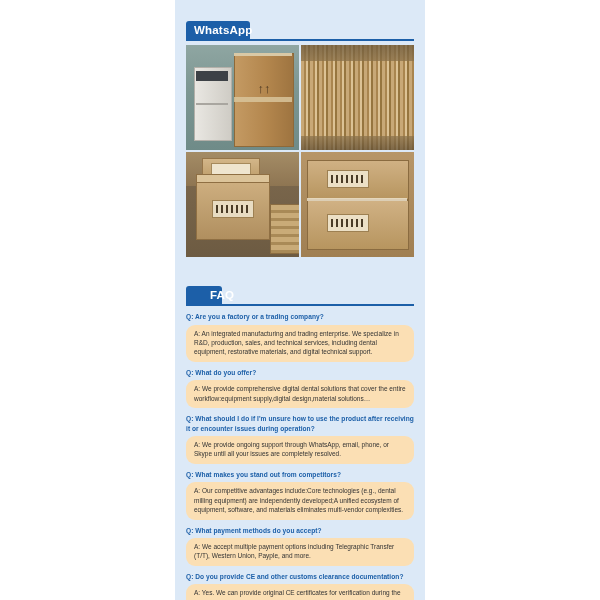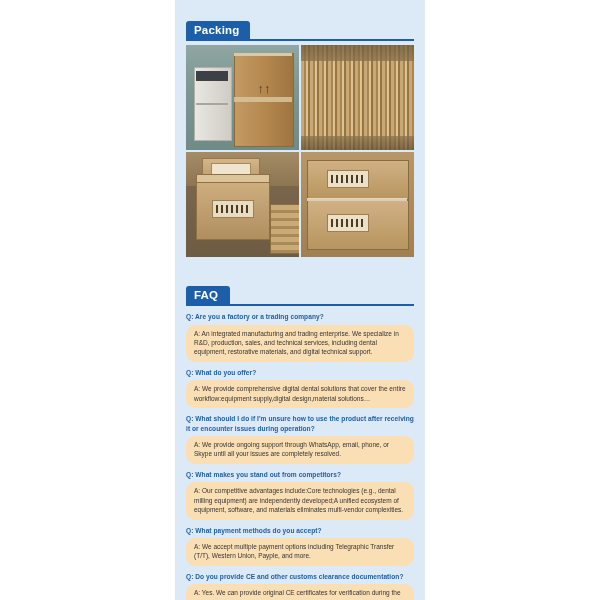--- a/index.html
+++ b/index.html
@@ -51,25 +51,25 @@
     position: absolute;
     left: 186px;
     top: 39px;
     width: 228px;
     height: 2px;
     background: #1c5fa8;
   }
   .badge-faq {
     left: 186px;
     top: 286px;
-    width: 44px;
+    width: 36px;
     height: 18px;
     font-size: 11.5px;
     line-height: 18px;
-    padding-left: 8px;
+    padding-left: 24px;
     box-sizing: border-box;
   }
   .badge-underline-faq {
     position: absolute;
     left: 186px;
     top: 304px;
     width: 228px;
     height: 2px;
     background: #1c5fa8;
   }
@@ -232,21 +232,21 @@
     margin: 0;
     box-sizing: border-box;
   }
 </style>
 </head>
 <body>
 
 <div class="page">
   <div class="panel"></div>
 
-  <div class="section-badge badge-packing">Packing</div>
+  <div class="section-badge badge-packing">WhatsApp</div>
   <div class="badge-underline-packing"></div>
 
   <div class="grid">
     <div class="cell p1">
       <div class="machine"></div>
       <div class="machine-top"></div>
       <div class="machine-line"></div>
       <div class="carton"></div>
       <div class="carton-seam"></div>
       <div class="tape"></div>

